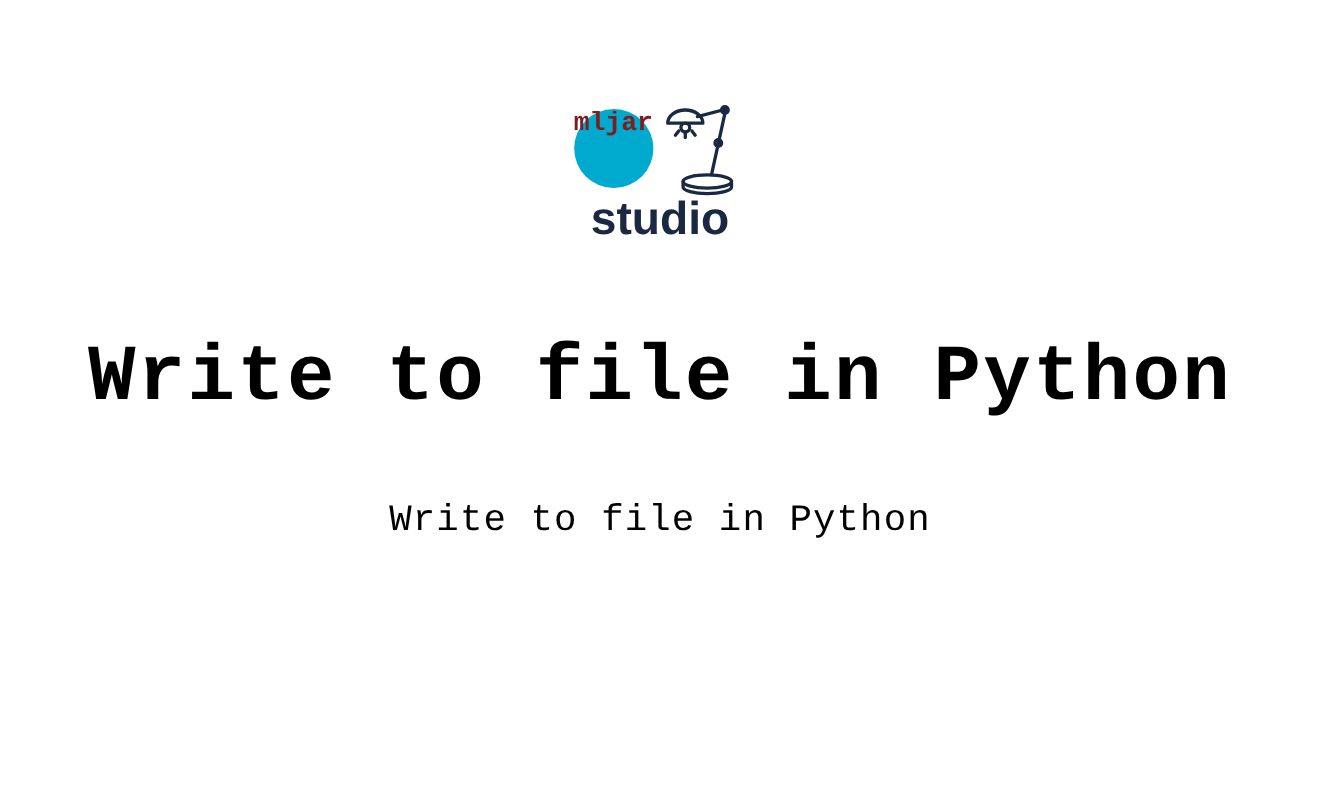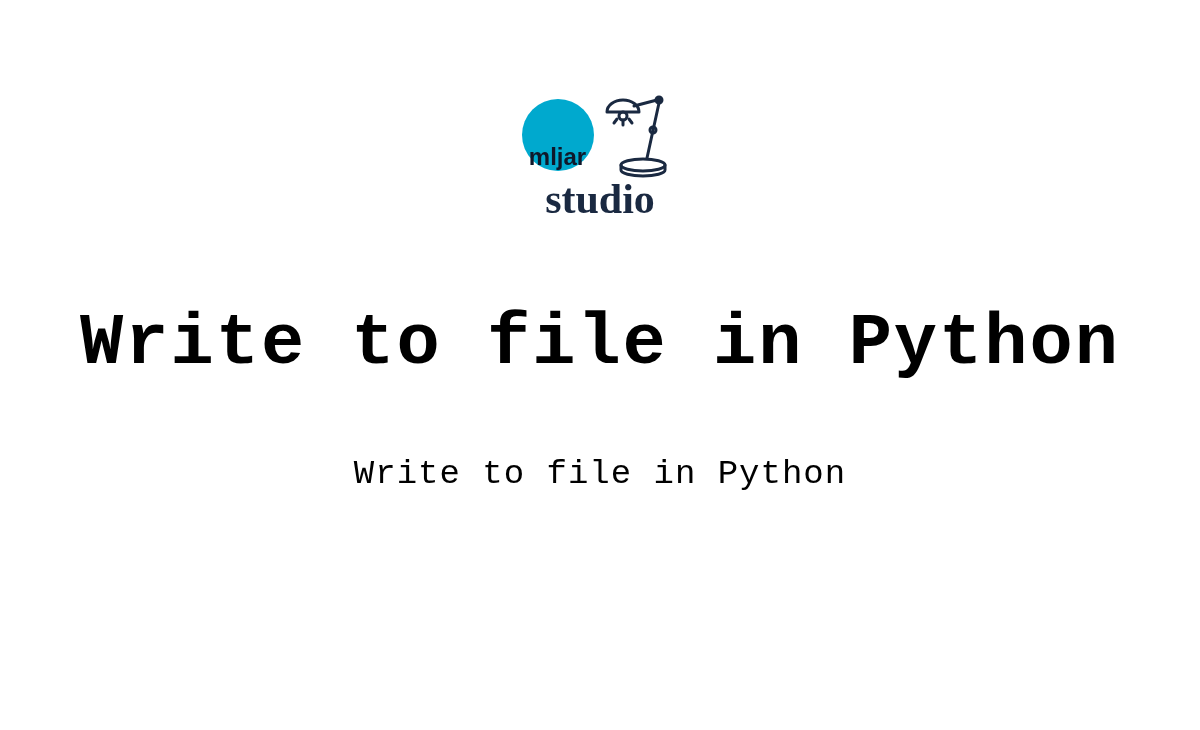--- a/index.html
+++ b/index.html
@@ -27,33 +27,33 @@
       display: flex;
       align-items: center;
       gap: 5px;
     }
     .logo-circle {
       width: 72px;
       height: 72px;
       border-radius: 50%;
       background: #00a9ce;
       display: flex;
-      align-items: flex-end;
+      align-items: flex-start;
       justify-content: center;
-      color: #0f172a;
-      font-family: Liberation Sans, sans-serif;
+      color: #7f1d1d;
+      font-family: Liberation Mono, monospace;
       font-weight: 700;
       font-size: 24px;
     }
     .lamp-svg {
       width: 80px;
       height: 90px;
     }
     .studio-text {
-      font-family: Liberation Serif, serif;
+      font-family: Liberation Sans, sans-serif;
       font-size: 42px;
       font-weight: 700;
       color: #1a2941;
       margin-top: -5px;
     }
     .main-title {
       font-family: 'Courier New', Courier, monospace;
       font-size: 72px;
       font-weight: 700;
       color: #000000;

